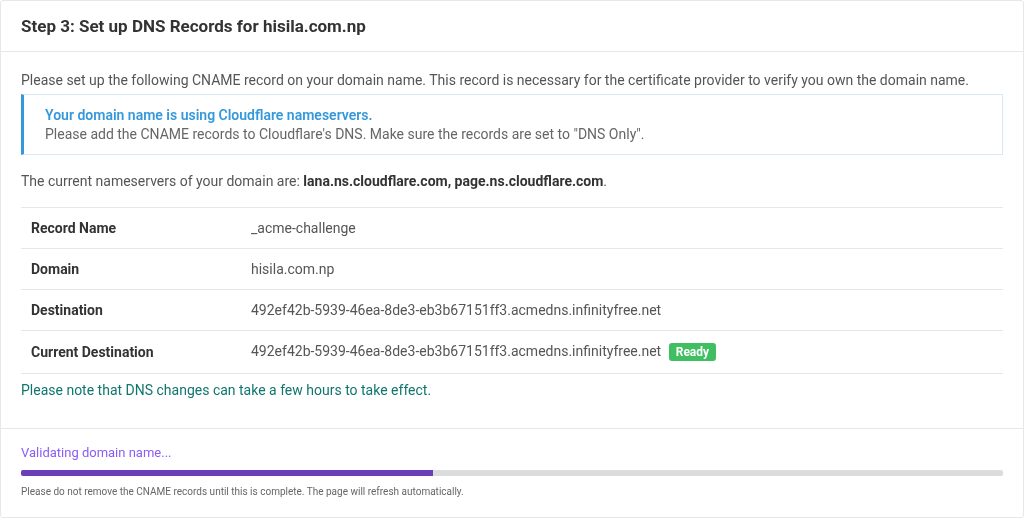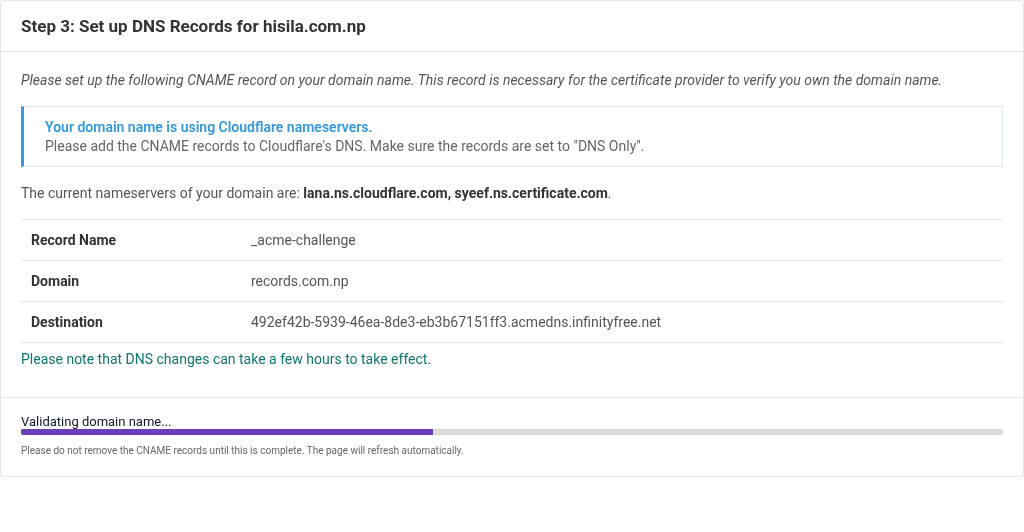--- a/index.html
+++ b/index.html
@@ -27,22 +27,21 @@
     .panel-header h3 {
       font-size: 17px;
       font-weight: 700;
       color: #333;
     }
     .panel-body {
       padding: 20px;
     }
     .intro-text {
       color: #555;
-      margin-bottom: 18px;
-      font-style: italic;
+      margin-bottom: 6px;
     }
     .alert-info {
       border: 1px solid #d9e8f3;
       border-left: 3px solid #3498db;
       background: #fff;
       padding: 12px 21px;
       margin-bottom: 18px;
     }
     .alert-info .alert-title {
       font-weight: 600;
@@ -93,23 +92,23 @@
     }
     .note-text {
       color: #0f766e;
       margin-bottom: 10px;
     }
     .panel-footer {
       border-top: 1px solid #e7e7e7;
       padding: 16px 20px 20px 20px;
     }
     .validating-text {
-      color: #0f172a;
+      color: #8b5cf6;
       font-size: 13px;
-      margin-bottom: 0;
+      margin-bottom: 10px;
     }
     .progress-bar {
       width: 100%;
       height: 6px;
       background: #dcdcdc;
       border-radius: 2px;
       overflow: hidden;
       margin-bottom: 10px;
     }
     .progress-fill {
@@ -131,36 +130,43 @@
   </div>
   <div class="panel-body">
     <p class="intro-text">Please set up the following CNAME record on your domain name. This record is necessary for the certificate provider to verify you own the domain name.</p>
 
     <div class="alert-info">
       <div class="alert-title">Your domain name is using Cloudflare nameservers.</div>
       <div class="alert-text">Please add the CNAME records to Cloudflare's DNS. Make sure the records are set to "DNS Only".</div>
     </div>
 
     <p class="nameservers-text">
-      <span>The current nameservers of your domain are: </span><strong>lana.ns.cloudflare.com, syeef.ns.certificate.com</strong><span>.</span>
+      <span>The current nameservers of your domain are: </span><strong>lana.ns.cloudflare.com, page.ns.cloudflare.com</strong><span>.</span>
     </p>
 
     <table class="table">
       <tbody>
           <tr>
         <td class="label">Record Name</td>
         <td class="value">_acme-challenge</td>
       </tr>
       <tr>
         <td class="label">Domain</td>
-        <td class="value">records.com.np</td>
+        <td class="value">hisila.com.np</td>
       </tr>
       <tr>
         <td class="label">Destination</td>
         <td class="value">492ef42b-5939-46ea-8de3-eb3b67151ff3.acmedns.infinityfree.net</td>
+      </tr>
+      <tr>
+        <td class="label">Current Destination</td>
+        <td class="value">
+          <span>492ef42b-5939-46ea-8de3-eb3b67151ff3.acmedns.infinityfree.net</span>
+          <span class="badge-ready">Ready</span>
+        </td>
       </tr>
     </tbody>
       </table>
 
     <p class="note-text">Please note that DNS changes can take a few hours to take effect.</p>
   </div>
 
   <div class="panel-footer">
     <div class="validating-text">Validating domain name...</div>
     <div class="progress-bar">

